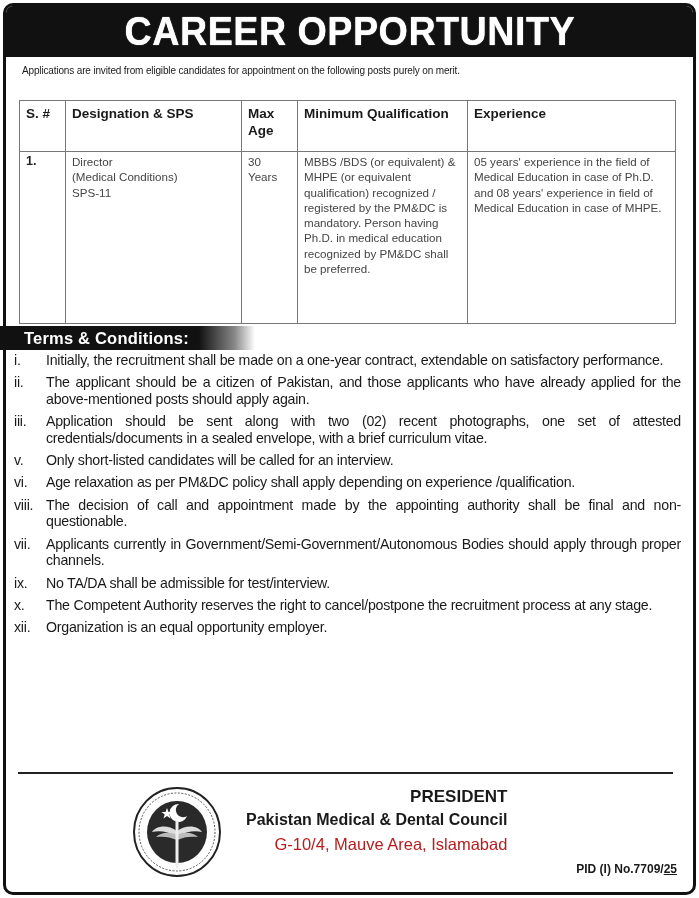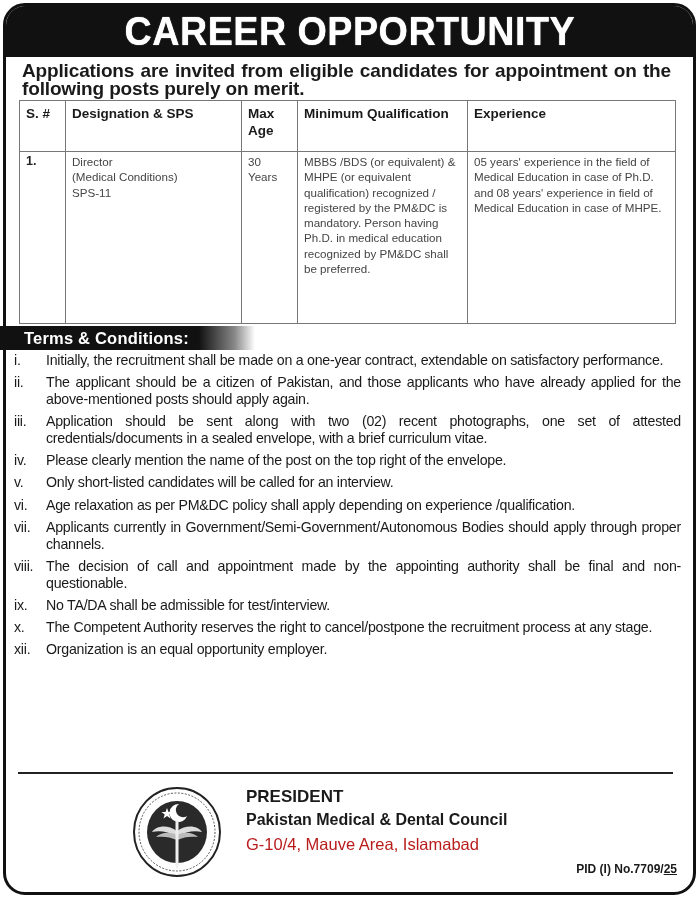--- a/index.html
+++ b/index.html
@@ -1,34 +1,33 @@
 <!DOCTYPE html>
 <html><head>
 <meta charset="utf-8">
 <style>
   * { box-sizing: border-box; margin: 0; padding: 0; }
   html, body { width: 699px; height: 898px; background: #ffffff; overflow: hidden; }
   body { font-family: "Liberation Sans", sans-serif; color: #1a1a1a; position: relative; }
 
   .frame {
     position: absolute; left: 3px; top: 3px; width: 693px; height: 892px;
-    border: 3px solid #111; border-radius: 22px; overflow: hidden; background: #fff;
+    border: 3px solid #111; border-radius: 10px; overflow: hidden; background: #fff;
   }
   .banner {
     height: 51px; background: #111; display: flex; align-items: center; justify-content: center;
   }
   .banner-title {
     color: #fff; font-family: "Liberation Sans", sans-serif; font-weight: bold;
     font-size: 41px; letter-spacing: 0.5px; transform: scaleX(0.92);
     text-shadow: 0 0 1px #fff;
   }
   .intro {
-    font-size: 19px; line-height: 18px; padding: 5px 22px 0 16px; text-align: justify;
+    font-size: 10px; line-height: 18px; padding: 5px 22px 0 16px; text-align: justify;
     letter-spacing: -0.15px;
-    font-weight: bold;
   }
   table.posts {
     position: absolute; left: 19px; top: 100px; width: 657px;
     border-collapse: collapse; font-size: 12px;
   }
   table.posts th, table.posts td {
     border: 1.5px solid #777; vertical-align: top; text-align: left;
   }
   table.posts th {
     font-weight: bold; font-size: 13.5px; line-height: 17px; padding: 4px 6px 6px 6px; height: 51px;
@@ -50,21 +49,21 @@
   ol.terms li {
     display: flex; font-size: 14.2px; line-height: 16.8px; margin-bottom: 5.4px;
     letter-spacing: -0.25px;
   }
   ol.terms li .num { width: 46px; padding-left: 14px; flex-shrink: 0; }
   ol.terms li .txt { flex: 1; text-align: justify; padding-right: 6px; }
   .divider {
     position: absolute; left: 18px; top: 772px; width: 655px; height: 2px; background: #222;
   }
   .footer {
-    position: absolute; left: 0; top: 780px; width: 687px; height: 104px;
+    position: absolute; left: 0; top: 780px; width: 687px; height: 104px; text-align: right;
   }
   .logo {
     position: absolute; left: 132px; top: 6px; width: 90px; height: 92px;
   }
   .addr {
     position: absolute; left: 246px; top: 6px;
   }
   .addr .l1 { font-weight: bold; font-size: 17px; line-height: 22px; }
   .addr .l2 { font-weight: bold; font-size: 16px; line-height: 24px; }
   .addr .l3, .addr .l4 { font-size: 16.5px; line-height: 24px; color: #b91c1c; }
@@ -124,38 +123,34 @@
     </li>
   <li>
       <span class="num">ii.</span>
       <span class="txt">The applicant should be a citizen of Pakistan, and those applicants who have already applied for the above-mentioned posts should apply again.</span>
     </li>
   <li>
       <span class="num">iii.</span>
       <span class="txt">Application should be sent along with two (02) recent photographs, one set of attested credentials/documents in a sealed envelope, with a brief curriculum vitae.</span>
     </li>
   <li>
-      <span class="num">iv.</span>
-      <span class="txt">Please clearly mention the name of the post on the top right of the envelope.</span>
-    </li>
-  <li>
       <span class="num">v.</span>
       <span class="txt">Only short-listed candidates will be called for an interview.</span>
     </li>
   <li>
       <span class="num">vi.</span>
       <span class="txt">Age relaxation as per PM&amp;DC policy shall apply depending on experience /qualification.</span>
     </li>
   <li>
+      <span class="num">viii.</span>
+      <span class="txt">The decision of call and appointment made by the appointing authority shall be final and non-questionable.</span>
+    </li>
+  <li>
       <span class="num">vii.</span>
       <span class="txt">Applicants currently in Government/Semi-Government/Autonomous Bodies should apply through proper channels.</span>
-    </li>
-  <li>
-      <span class="num">viii.</span>
-      <span class="txt">The decision of call and appointment made by the appointing authority shall be final and non-questionable.</span>
     </li>
   <li>
       <span class="num">ix.</span>
       <span class="txt">No TA/DA shall be admissible for test/interview.</span>
     </li>
   <li>
       <span class="num">x.</span>
       <span class="txt">The Competent Authority reserves the right to cancel/postpone the recruitment process at any stage.</span>
     </li>
   <li>

